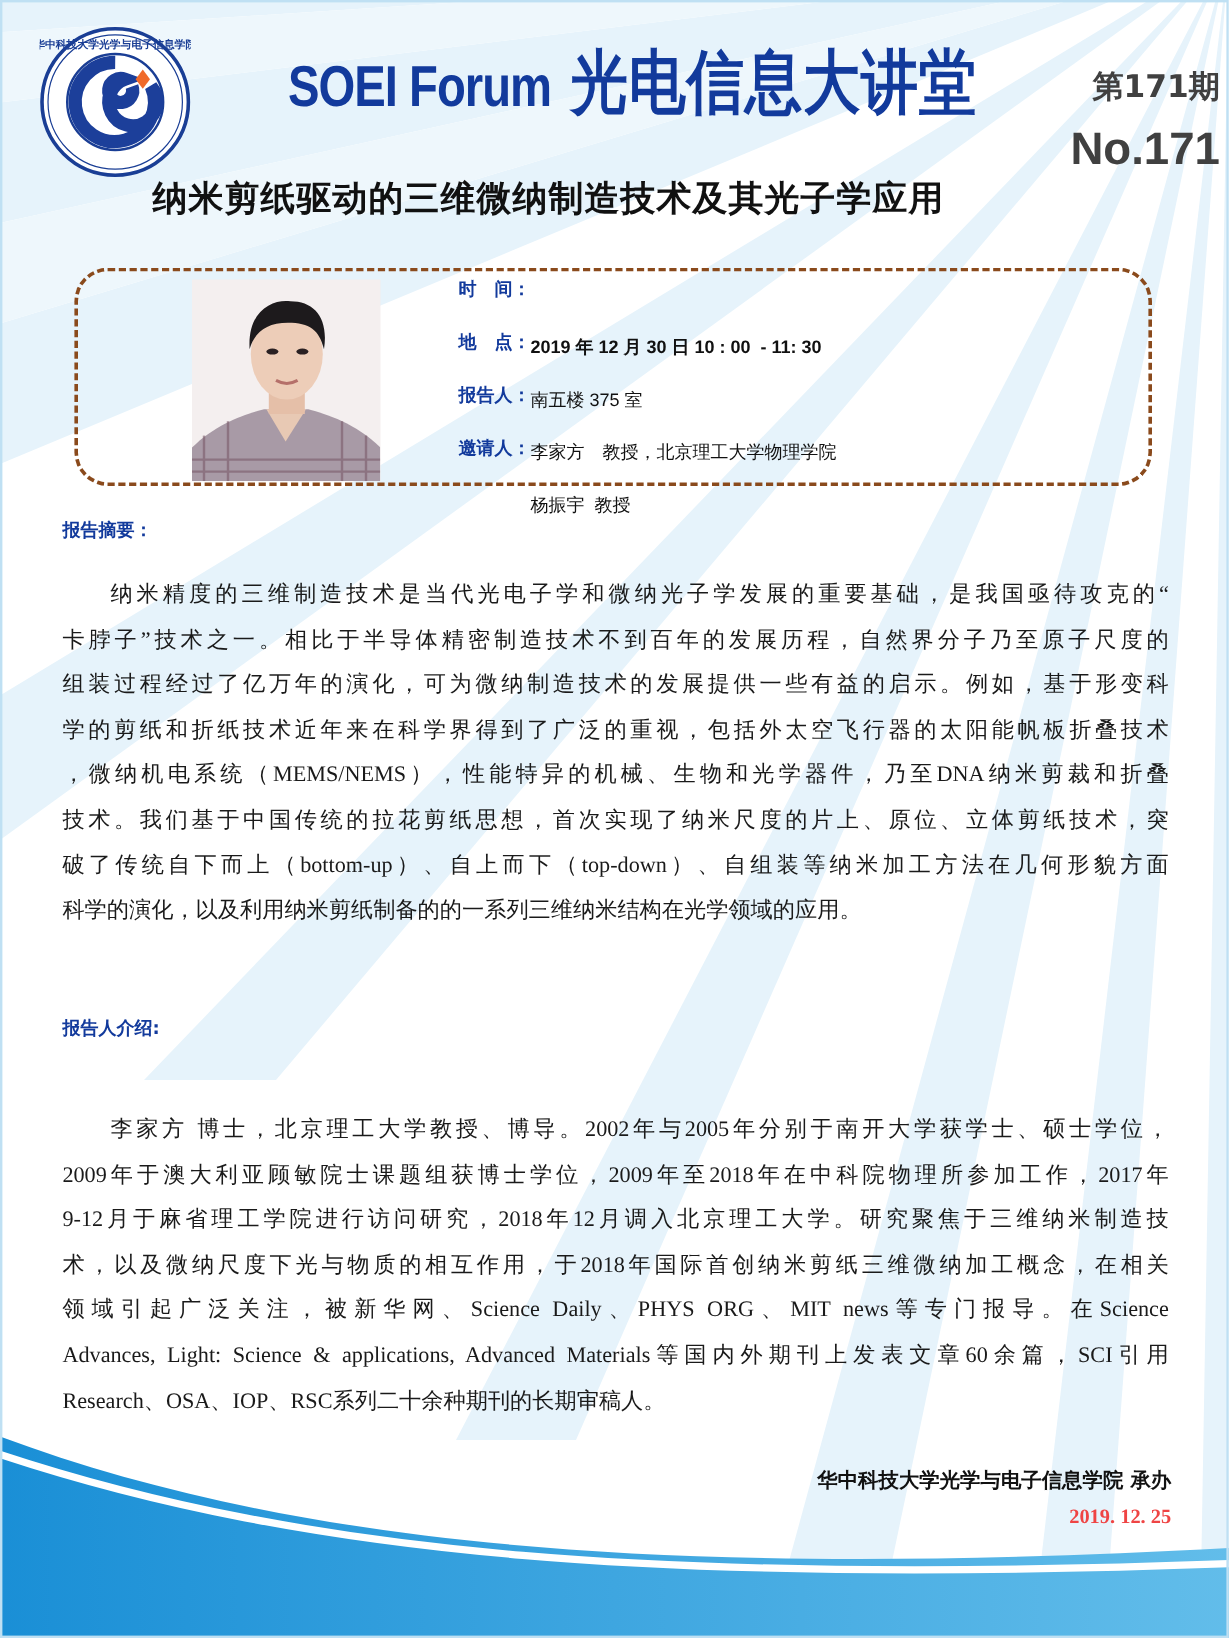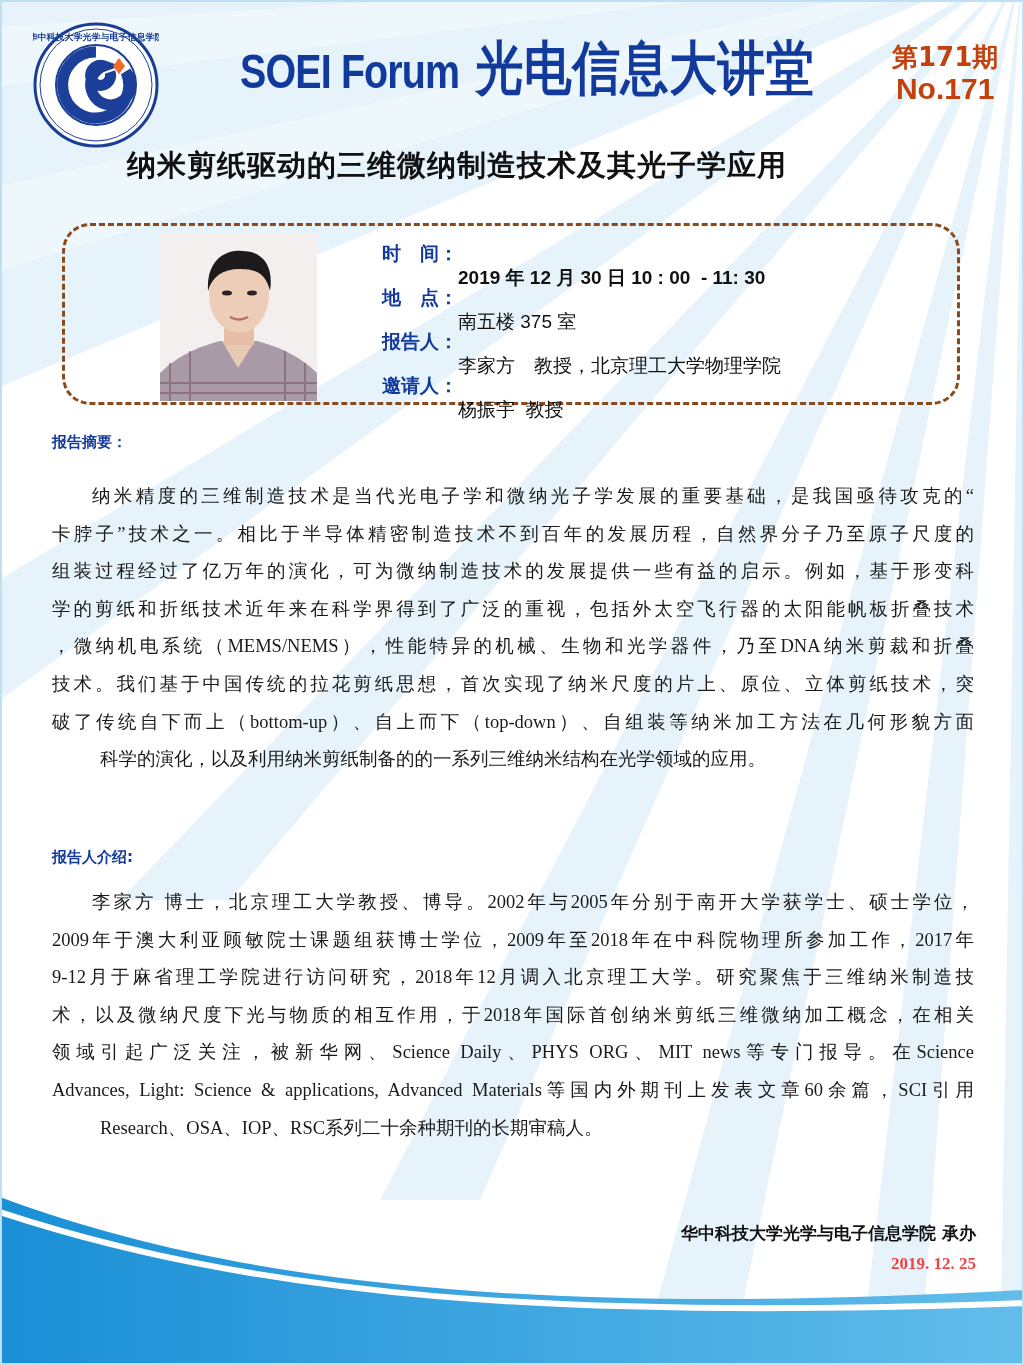--- a/index.html
+++ b/index.html
@@ -9,39 +9,39 @@
     font-family: "DejaVu Sans", "Liberation Sans", sans-serif;
   }
   .bg { position:absolute; inset:0; overflow:hidden; }
   .bg svg { position:absolute; left:0; top:0; }
   .frame { position:absolute; inset:0; border:2px solid #bfe0f3; box-sizing:border-box; pointer-events:none; }
 
   
   .logo { position:absolute; left:33px; top:22px; width:126px; height:126px; }
   .forum-title { position:absolute; left:240px; top:30px; color:#123a9c; font-family:"Liberation Sans", sans-serif; font-weight:bold; font-size:48px; letter-spacing:-1px; transform:scaleX(0.82); transform-origin:left top; white-space:nowrap; }
   .forum-title .cn { font-size:58px; letter-spacing:1px; margin-left:20px; }
-  .issue { position:absolute; left:892px; top:44px; color:#c2410c; font-weight:bold; text-align:center; line-height:1; }
+  .issue { position:absolute; left:892px; top:60px; color:#404040; font-weight:bold; text-align:right; line-height:1; }
   .issue .cn { font-size:26px; display:block; }
-  .issue .en { font-size:30px; display:block; margin-top:4px; font-family:"Liberation Sans", sans-serif; }
+  .issue .en { font-size:38px; display:block; margin-top:20px; font-family:"Liberation Sans", sans-serif; }
   .talk-title { position:absolute; left:0; width:816px; top:146px; text-align:center; padding-left:98px; box-sizing:border-box; font-size:29px; font-weight:bold; color:#111; letter-spacing:1px; }
 
   
   .info-box { position:absolute; left:62px; top:223px; width:898px; height:182px; border:3px dashed #8a4a1c; border-radius:28px; box-sizing:border-box; }
   .photo { position:absolute; left:160px; top:233px; width:157px; height:168px; background:#f3eeee; overflow:hidden; }
   .info-rows { position:absolute; left:382px; top:232px; }
-  .info-row { height:44px; display:flex; align-items:center; font-size:19px; color:#111; white-space:nowrap; }
+  .info-row { height:44px; display:flex; font-size:15px; color:#111; white-space:nowrap; }
   .info-row .lbl { color:#123a9c; font-weight:bold; }
   .info-row .val { font-family:Liberation Sans, sans-serif;margin-top:48px; }
   .info-row .val.bold { font-weight:bold; }
 
   
   .section-head { position:absolute; left:52px; color:#123a9c; font-weight:bold; font-size:15px; }
   .para { position:absolute; left:52px; width:922px; font-size:18.5px; line-height:37.6px; color:#1a1a1a; text-align:justify; font-family:"Liberation Serif", "DejaVu Sans", serif; }
   .para .line { display:block; white-space:nowrap; text-align-last:justify; text-align:justify; }
-  .para .line.last { text-align-last:left;margin-left:48px; }
+  .para .line.last { text-align-last:left; }
   .para .line.indent { padding-left:40px; }
 
   .footer-org { position:absolute; right:48px; top:1222px; font-size:17px; font-weight:bold; color:#111; }
   .footer-date { position:absolute; right:48px; top:1254px; font-size:17px; font-weight:bold; color:#ef4444; font-family:"Liberation Serif", serif; }
 </style>
 </head>
 <body>
 
 <div class="bg">
   <svg width="1024" height="1365" viewBox="0 0 1024 1365">
@@ -145,21 +145,21 @@
   <span class="line">卡脖子”技术之一。相比于半导体精密制造技术不到百年的发展历程，自然界分子乃至原子尺度的</span>
   <span class="line">组装过程经过了亿万年的演化，可为微纳制造技术的发展提供一些有益的启示。例如，基于形变科</span>
   <span class="line">学的剪纸和折纸技术近年来在科学界得到了广泛的重视，包括外太空飞行器的太阳能帆板折叠技术</span>
   <span class="line">，微纳机电系统（MEMS/NEMS），性能特异的机械、生物和光学器件，乃至DNA纳米剪裁和折叠</span>
   <span class="line">技术。我们基于中国传统的拉花剪纸思想，首次实现了纳米尺度的片上、原位、立体剪纸技术，突</span>
   <span class="line">破了传统自下而上（bottom-up）、自上而下（top-down）、自组装等纳米加工方法在几何形貌方面</span>
   <span class="line last">科学的演化，以及利用纳米剪纸制备的的一系列三维纳米结构在光学领域的应用。</span>
 </div>
 
 <div class="section-head" style="top:848px;">报告人介绍:</div>
-<div class="para" style="top:884px;">
+<div class="para" style="top:924px;">
   <span class="line indent">李家方 博士，北京理工大学教授、博导。2002年与2005年分别于南开大学获学士、硕士学位，</span>
   <span class="line">2009年于澳大利亚顾敏院士课题组获博士学位，2009年至2018年在中科院物理所参加工作，2017年</span>
   <span class="line">9-12月于麻省理工学院进行访问研究，2018年12月调入北京理工大学。研究聚焦于三维纳米制造技</span>
   <span class="line">术，以及微纳尺度下光与物质的相互作用，于2018年国际首创纳米剪纸三维微纳加工概念，在相关</span>
   <span class="line">领域引起广泛关注，被新华网、Science Daily、PHYS ORG、MIT news等专门报导。在Science</span>
   <span class="line">Advances, Light: Science &amp; applications, Advanced Materials等国内外期刊上发表文章60余篇，SCI引用</span>
   <span class="line last">Research、OSA、IOP、RSC系列二十余种期刊的长期审稿人。</span>
 </div>
 
 <div class="footer-org">华中科技大学光学与电子信息学院 承办</div>

